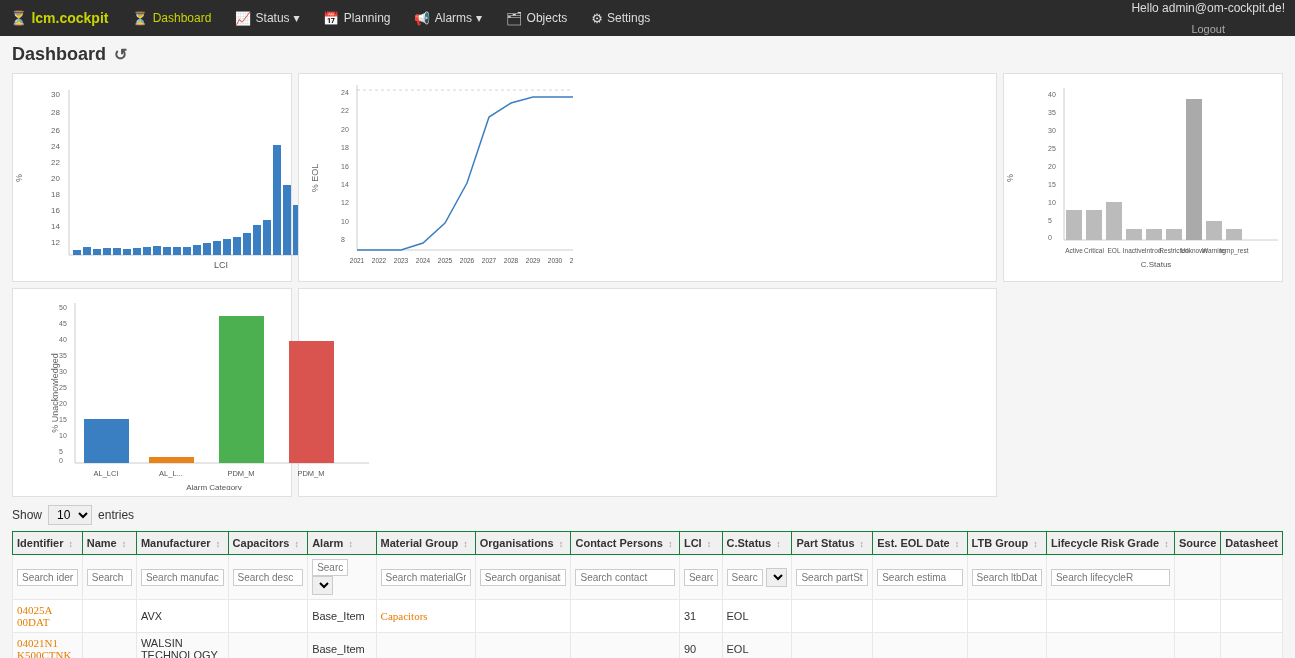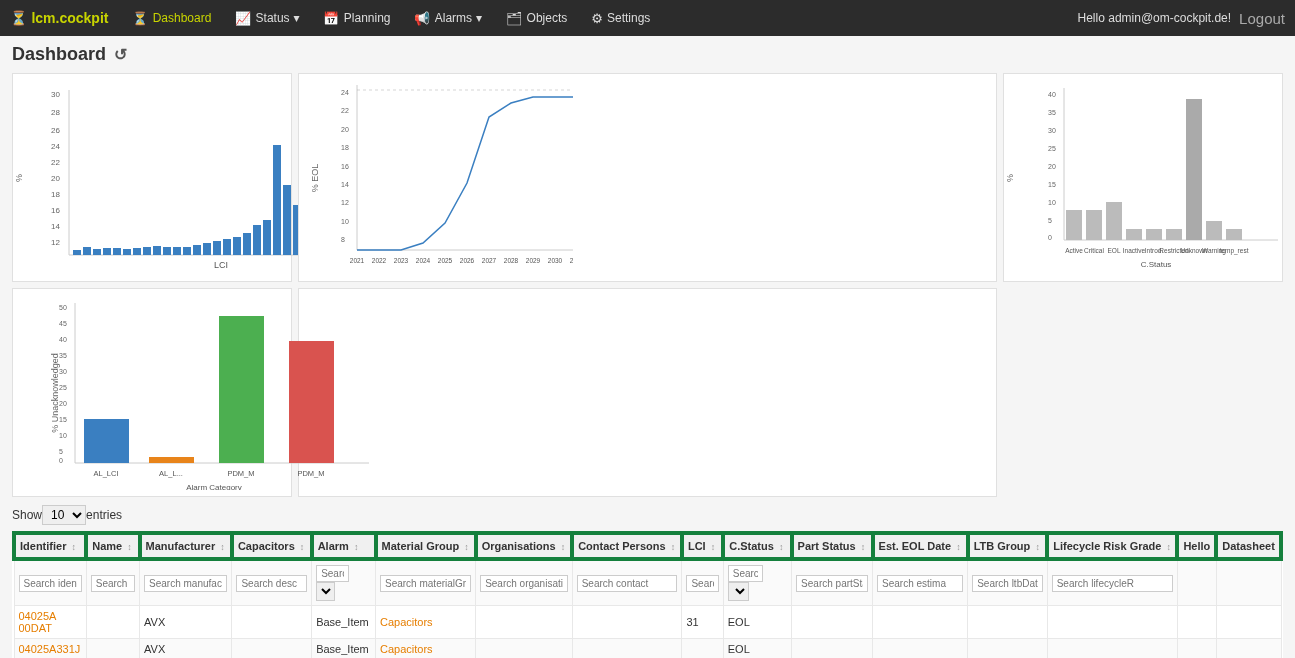--- a/index.html
+++ b/index.html
@@ -17,22 +17,22 @@
     .navbar-brand {
       display: flex; align-items: center; gap: 4px;
       color: #c8d400; font-weight: bold; font-size: 14px; margin-right: 10px;
     }
     .nav-item {
       color: #ddd; padding: 6px 10px; font-size: 12px; cursor: pointer;
       display: flex; align-items: center; gap: 4px; border-radius: 3px;
     }
     .nav-item.active { color: #c8d400; }
     .nav-item .nav-icon { font-size: 13px; }
-    .navbar-right { margin-left: auto; color: #ddd; font-size: 12px; display: flex; align-items: center; gap: 8px; }
-    .logout-link { color: #aaa; cursor: pointer; font-size: 15px; }
+    .navbar-right { margin-left: auto; color: #ddd; font-size: 12px; display: flex; align-items: center; gap: 8px; flex-direction: column; }
+    .logout-link { color: #aaa; cursor: pointer; font-size: 11px; }
 
     
     .page-content { padding: 8px 12px; }
     .page-title { font-size: 18px; font-weight: bold; color: #333; display: flex; align-items: center; gap: 8px; margin-bottom: 8px; }
     .refresh-icon { color: #555; cursor: pointer; font-size: 16px; }
 
     
     .charts-grid {
       display: grid;
       grid-template-columns: 280px 1fr 280px;
@@ -42,36 +42,36 @@
     }
     .chart-box {
       background: #fff;
       border: 1px solid #e0e0e0;
       padding: 6px;
       position: relative;
     }
     .chart-box canvas, .chart-box svg { display: block; }
 
     
-    .table-controls { display: flex; align-items: center; margin-bottom: 6px; font-size: 12px; }
+    .table-controls { display: flex; align-items: center; gap: 6px; margin-bottom: 6px; font-size: 12px; }
     .table-controls select { font-size: 12px; padding: 1px 4px; border: 1px solid #ccc; }
     .data-table-wrapper { overflow-x: auto; }
     .data-table { width: 100%; border-collapse: collapse; font-size: 11px; background: #fff; }
     .data-table th {
-      background: #f0f0f0; border: 4px solid #15803d; padding: 5px 4px;
+      background: #f0f0f0; border: 1px solid #15803d; padding: 5px 4px;
       text-align: left; font-size: 11px; white-space: nowrap; position: relative;
     }
     .data-table th .sort-icon { font-size: 9px; color: #999; margin-left: 2px; }
     .data-table td { border: 1px solid #e8e8e8; padding: 4px 4px; }
     .data-table tr:nth-child(even) td { background: #fafafa; }
     .search-row input {
       width: 100%; padding: 2px 4px; border: 1px solid #ccc; font-size: 10px;
     }
     .search-row select { padding: 2px 2px; border: 1px solid #ccc; font-size: 10px; }
-    .link-cell { color: #e67e00; cursor: pointer; }
+    .link-cell { color: #e67e00; cursor: pointer; font-family: Liberation Serif, serif; }
 
     
     .y-axis-label {
       position: absolute; left: 2px; top: 50%;
       transform: translateY(-50%) rotate(-90deg);
       font-size: 9px; color: #666; white-space: nowrap;
     }
   </style>
 </head>
 <body>
@@ -365,21 +365,21 @@
           </th>
           <th>
             <span>LTB Group</span>
             <span class="sort-icon">↕</span>
           </th>
           <th>
             <span>Lifecycle Risk Grade</span>
             <span class="sort-icon">↕</span>
           </th>
           <th>
-            <span>Hello</span>
+            <span>Source</span>
           </th>
           <th>
             <span>Datasheet</span>
           </th>
         </tr>
         <tr class="search-row">
           <td><input type="text" placeholder="Search ident" style=""></td>
           <td><input type="text" placeholder="Search name" style=""></td>
           <td><input type="text" placeholder="Search manufacturer" style=""></td>
           <td><input type="text" placeholder="Search desc" style=""></td>
@@ -416,38 +416,20 @@
           <td>31</td>
           <td>EOL</td>
           <td></td>
           <td></td>
           <td></td>
           <td></td>
           <td></td>
           <td></td>
         </tr>
         <tr>
-          <td><span class="link-cell">04025A331J</span></td>
-          <td></td>
-          <td>AVX</td>
-          <td></td>
-          <td>Base_Item</td>
-          <td><span class="link-cell">Capacitors</span></td>
-          <td></td>
-          <td></td>
-          <td></td>
-          <td>EOL</td>
-          <td></td>
-          <td></td>
-          <td></td>
-          <td></td>
-          <td></td>
-          <td></td>
-        </tr>
-        <tr>
           <td><span class="link-cell">04021N1 K500CTNK</span></td>
           <td></td>
           <td>WALSIN TECHNOLOGY</td>
           <td></td>
           <td>Base_Item</td>
           <td><span class="link-cell"></span></td>
           <td></td>
           <td></td>
           <td>90</td>
           <td>EOL</td>

